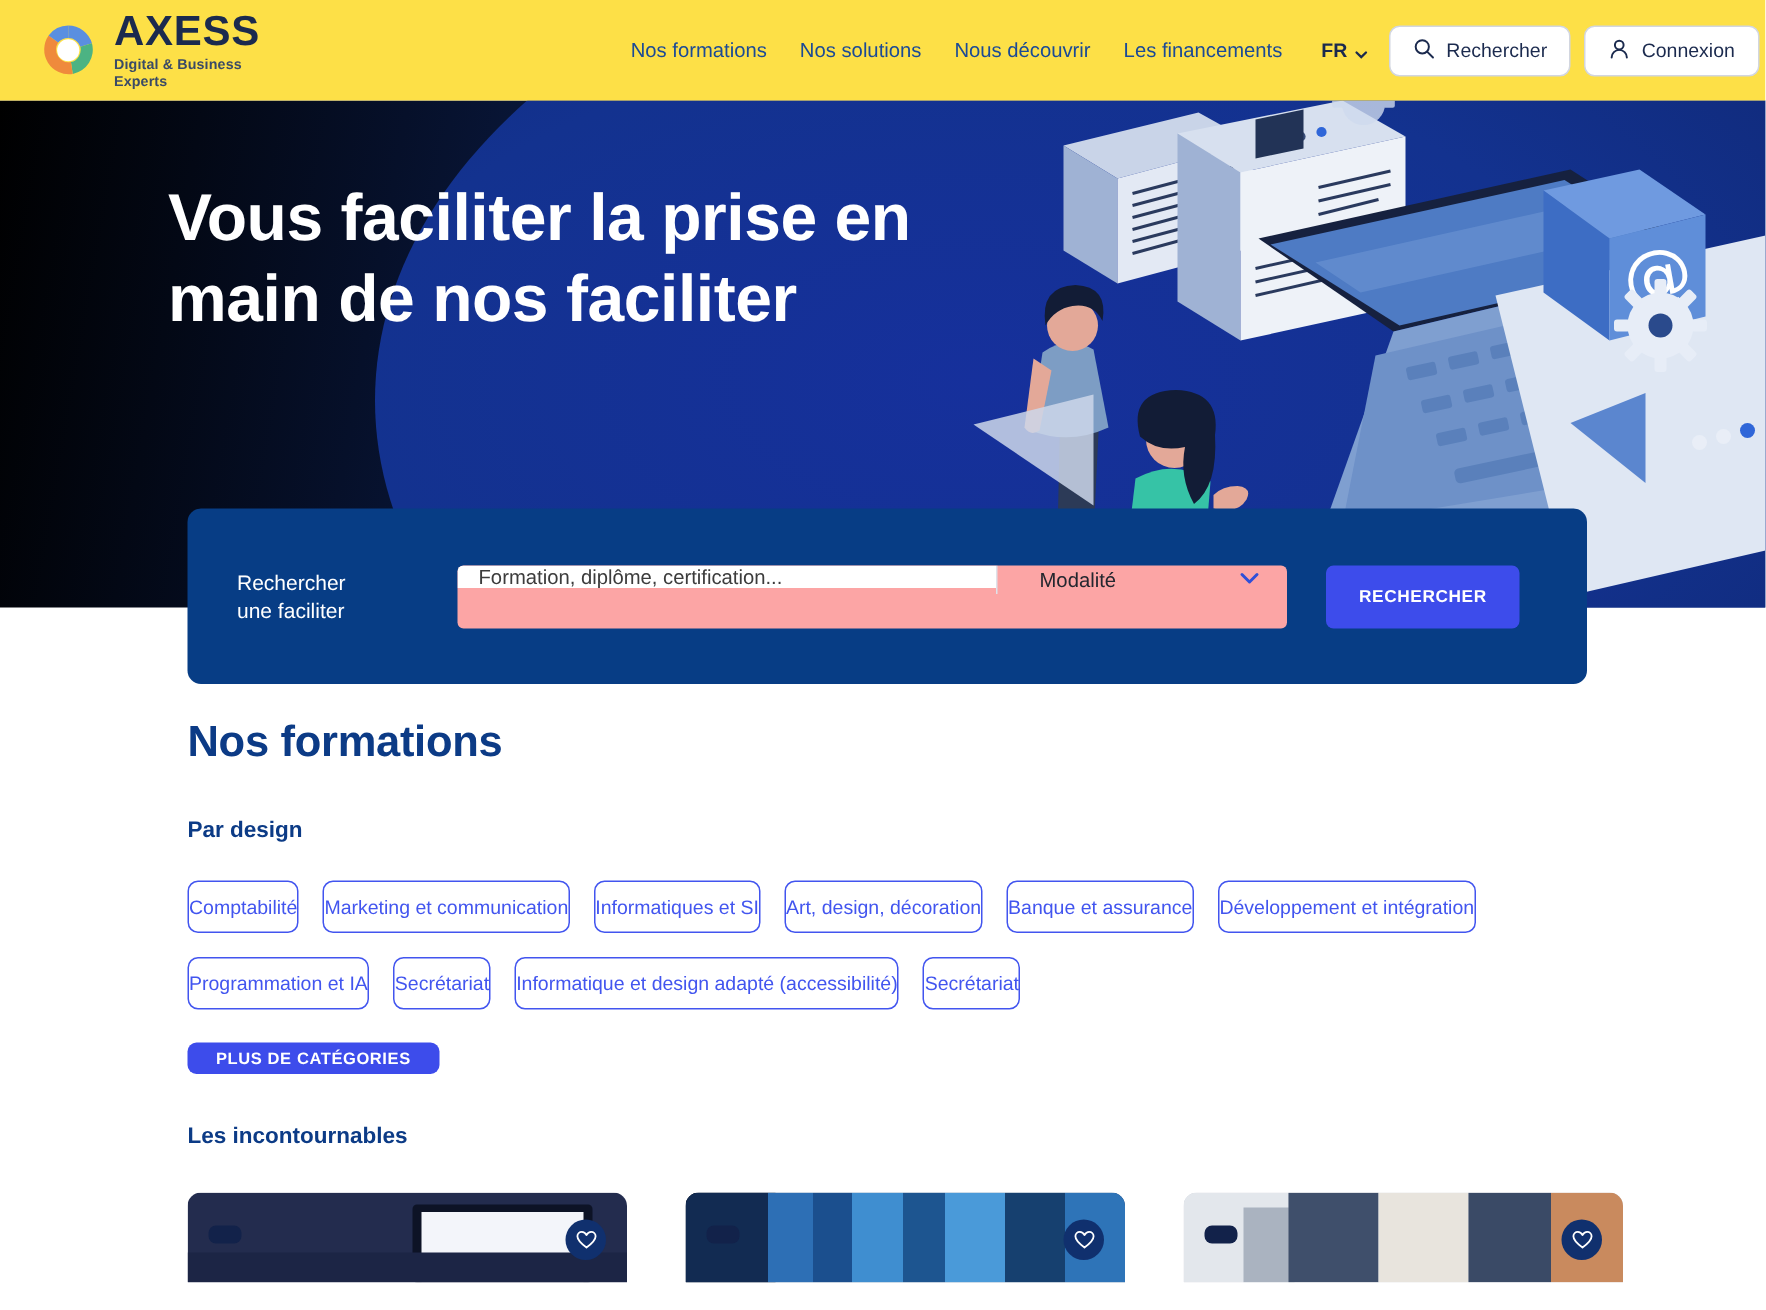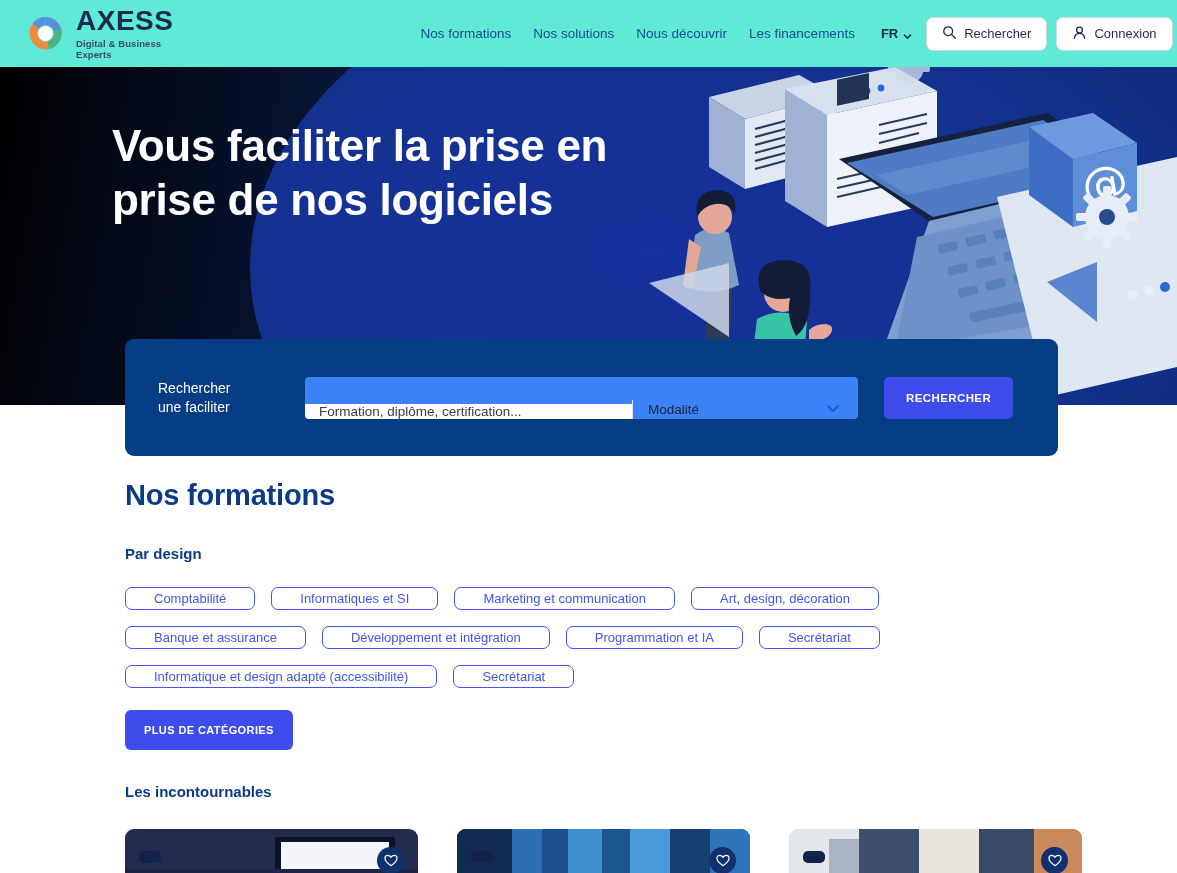--- a/index.html
+++ b/index.html
@@ -7,21 +7,21 @@
     width: 1177px; height: 873px;
     background: #ffffff;
     font-family: "Liberation Sans", sans-serif;
     overflow: hidden;
   }
 
   
   .header {
     position: relative; z-index: 40;
     height: 67px; width: 1177px;
-    background: #5eead4;
+    background: #fde047;
     display: flex; align-items: center;
     padding: 0 14px 0 26px;
   }
   .logo { display: flex; align-items: center; gap: 11px; }
   .logo-mark { width: 39px; height: 39px; position: relative; }
   .logo-mark svg { display: block; }
   .logo-text { display: flex; flex-direction: column; justify-content: center; }
   .logo-title {
     font-size: 28px; font-weight: bold; color: #1b2a4e;
     letter-spacing: 0.5px; line-height: 1;
@@ -74,34 +74,34 @@
     position: absolute; left: 125px; top: 339px;
     width: 933px; height: 117px;
     background: #073d85; border-radius: 9px;
     display: flex; align-items: center; padding-left: 33px;
     z-index: 20;
   }
   .search-label {
     color: #ffffff; font-size: 14px; line-height: 1.3; width: 147px;
   }
   .search-fields {
-    display: flex; align-items: flex-end;
-    background: #3b82f6; border-radius: 4px; overflow: hidden;
+    display: flex; align-items: flex-start;
+    background: #fca5a5; border-radius: 4px; overflow: hidden;
     height: 42px; width: 553px;
   }
   .search-input {
     flex: 1 1 auto; border: none; outline: none;
     font-family: "Liberation Sans", sans-serif;
     font-size: 13.5px; color: #333; padding: 0 14px;
   }
   .search-input::placeholder { color: #3c3c3c; }
   .search-select {
-    width: 226px; border-left: 1.3px solid #dfe2ea;
+    width: 194px; border-left: 1.3px solid #dfe2ea;
     display: flex; align-items: center; justify-content: space-between;
-    padding: 0 17px 0 15px; font-size: 13.5px; color: #23272f; cursor: pointer;
+    padding: 0 17px 0 28px; font-size: 13.5px; color: #23272f; cursor: pointer;
   }
   .search-btn {
     margin-left: 26px; height: 42px; padding: 0 22px;
     background: #3d4ceb; color: #fff; border: none; border-radius: 5px;
     font-size: 11.5px; font-weight: bold; letter-spacing: 0.4px;
     font-family: "Liberation Sans", sans-serif; cursor: pointer;
   }
 
   
   .main { position: relative; padding: 0 0 0 125px; }
@@ -109,28 +109,28 @@
     color: #0c3b86; font-size: 29px; font-weight: bold;
     margin-top: 74px; letter-spacing: -0.2px;
   }
   .sub-title {
     color: #0c3b86; font-size: 15px; font-weight: bold; margin-top: 33px;
   }
   .chips { display: flex; flex-wrap: wrap; gap: 16px; margin-top: 25px; width: 930px; }
   .chip {
     border: 1.3px solid #4255ef; border-radius: 7px;
     background: #fff; color: #4255ef;
-    font-size: 13px; height: 23px; padding: 0 28px;
+    font-size: 13px; height: 35px; padding: 0 0;
     display: flex; align-items: center; cursor: pointer; white-space: nowrap;
     font-family: "Liberation Sans", sans-serif;
     text-align: center;
   }
   .more-btn {
     margin-top: 22px; background: #3d4ceb; color: #fff; border: none;
-    border-radius: 6px; height: 40px; padding: 0 19px;
+    border-radius: 6px; height: 21px; padding: 0 19px;
     font-size: 11px; font-weight: bold; letter-spacing: 0.4px;
     font-family: "Liberation Sans", sans-serif; cursor: pointer;
   }
 
   .cards { display: flex; gap: 39px; margin-top: 29px; }
   .card {
     width: 293px; height: 60px;
     border-radius: 9px 9px 0 0; overflow: hidden; position: relative;
     cursor: pointer;
   }
@@ -322,21 +322,21 @@
         <path d="M183 224 q-8 -30 24 -31 q30 1 26 30 q2 34 -14 46 q-10 -18 -6 -38 q-18 4 -30 -7 Z" fill="#121c36"></path>
         <path d="M232 272 q16 4 22 -6 q4 -8 -6 -9 q-10 0 -16 6 Z" fill="#e3a898"></path>
       </g>
 
       <path d="M72 216 L152 196 L152 270 Z" fill="#ccd7ea" opacity="0.85"></path>
     </svg>
   </div>
 
   <div class="hero-title">
     <div>Vous faciliter la prise en</div>
-    <div>prise de nos logiciels</div>
+    <div>main de nos faciliter</div>
   </div>
 </div>
 
 <div class="search-panel">
   <div class="search-label">
     <div>Rechercher</div>
     <div>une faciliter</div>
   </div>
 
   <div class="search-fields">
@@ -355,22 +355,22 @@
 </div>
 
 <div class="main">
 
   <h1 class="section-title">Nos formations</h1>
 
   <h2 class="sub-title">Par design</h2>
 
   <div class="chips">
     <div class="chip">Comptabilité</div>
+    <div class="chip">Marketing et communication</div>
     <div class="chip">Informatiques et SI</div>
-    <div class="chip">Marketing et communication</div>
     <div class="chip">Art, design, décoration</div>
     <div class="chip">Banque et assurance</div>
     <div class="chip">Développement et intégration</div>
     <div class="chip">Programmation et IA</div>
     <div class="chip">Secrétariat</div>
     <div class="chip">Informatique et design adapté (accessibilité)</div>
     <div class="chip">Secrétariat</div>
   </div>
 
   <button class="more-btn">PLUS DE CATÉGORIES</button>

